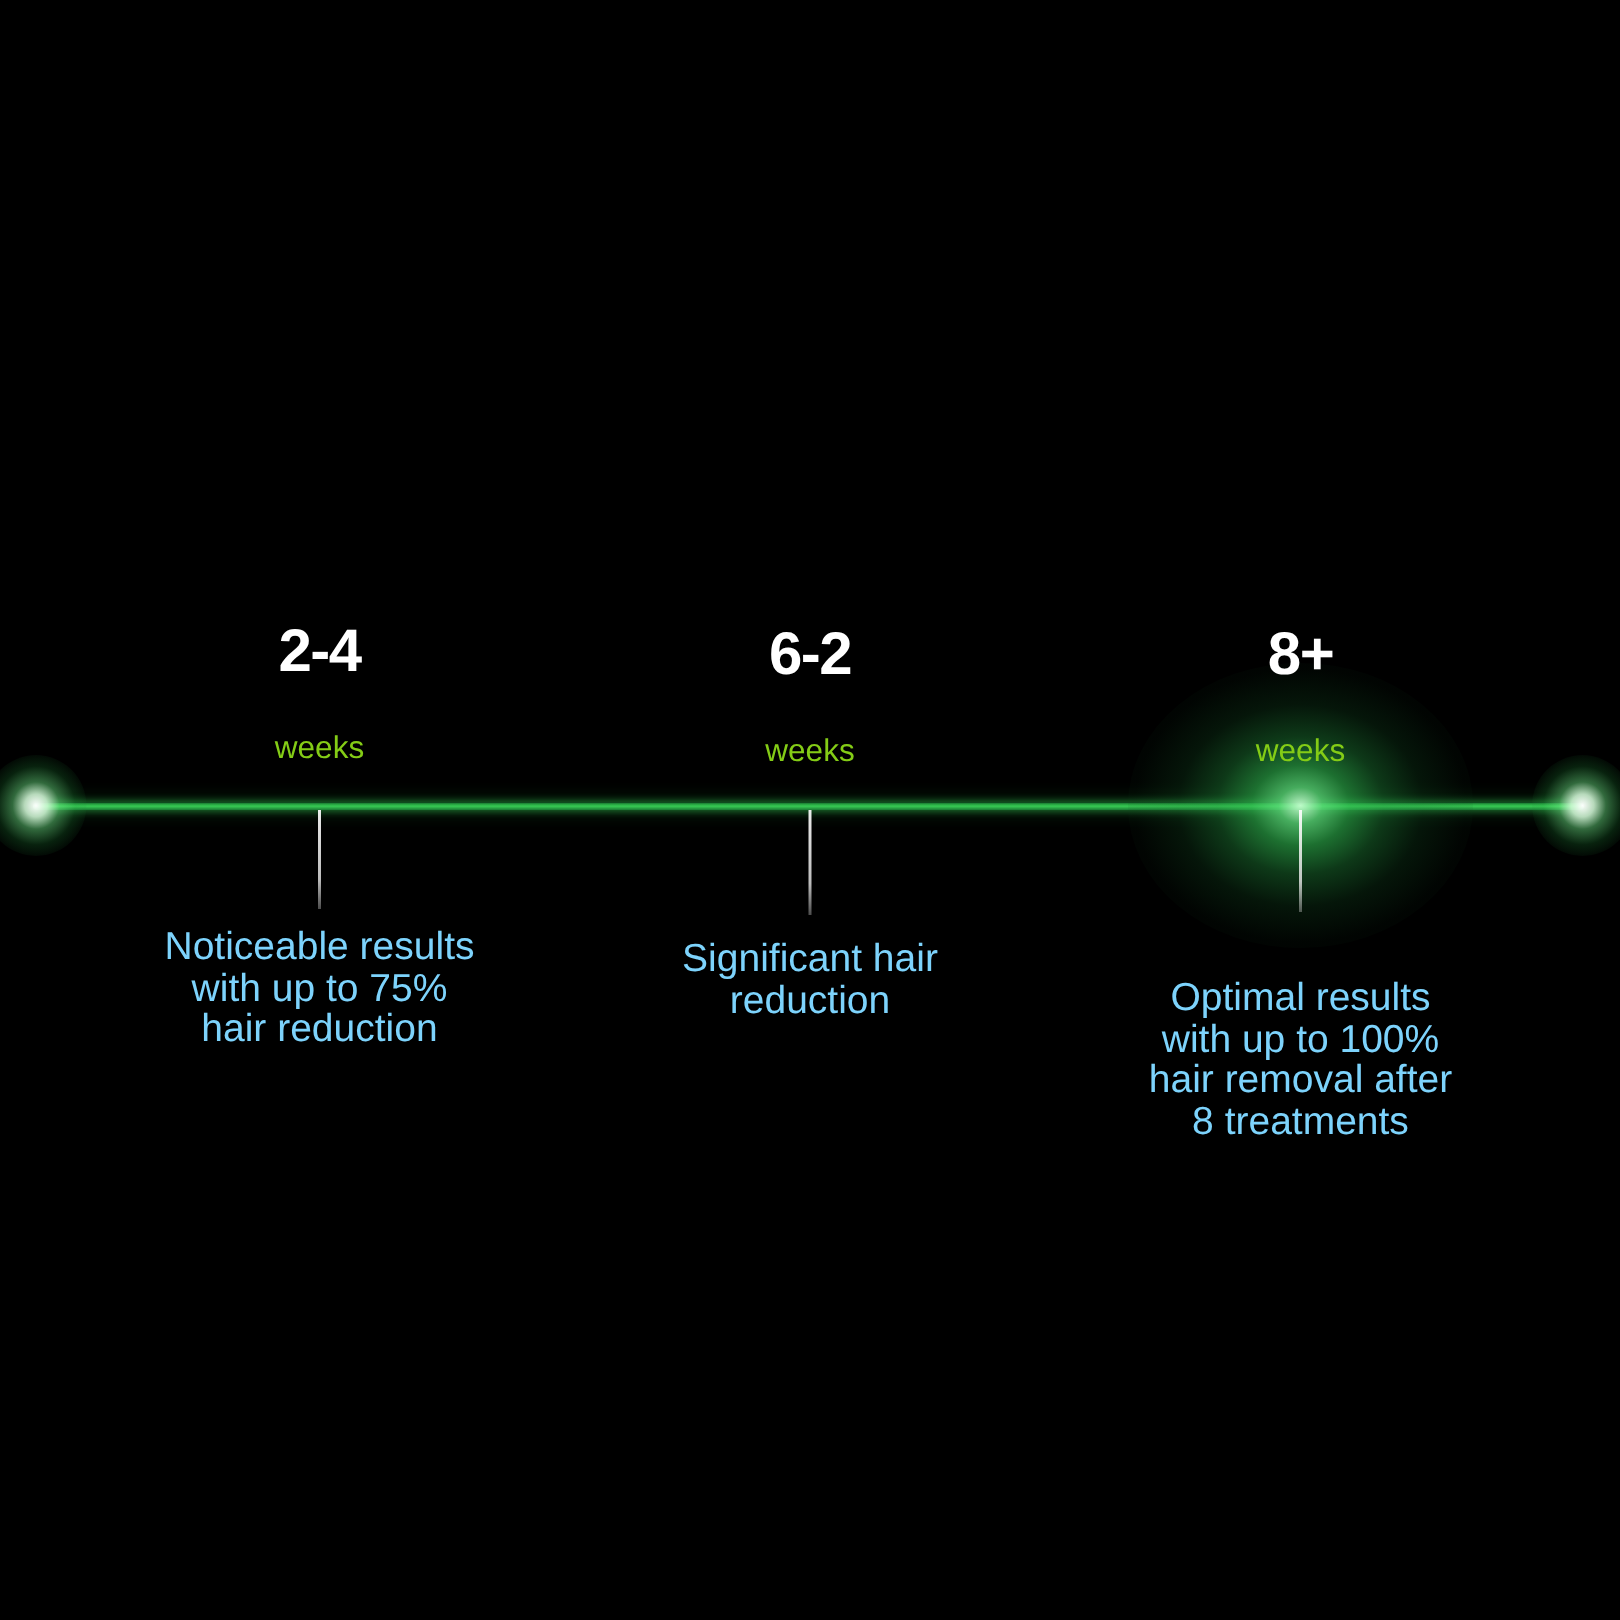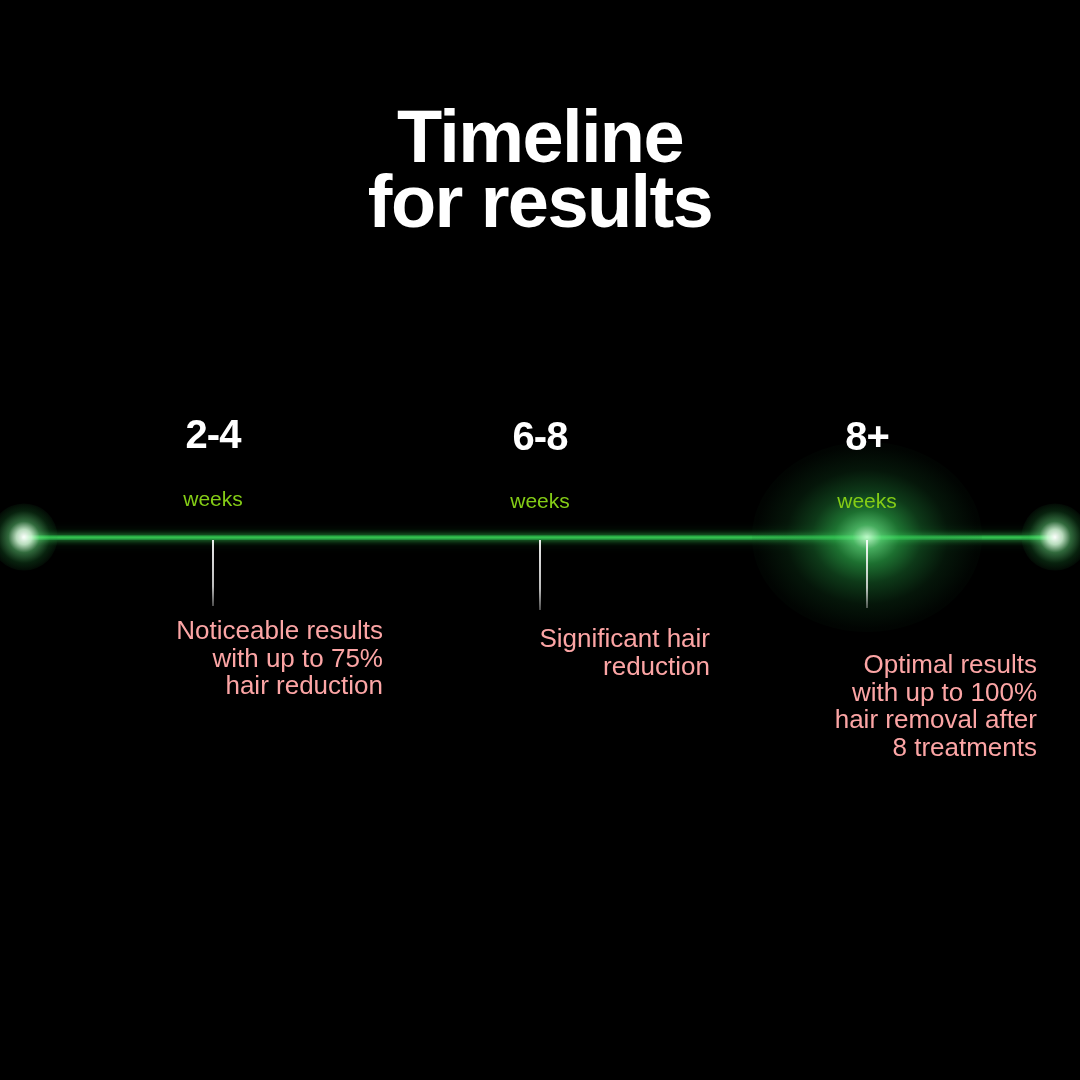--- a/index.html
+++ b/index.html
@@ -150,23 +150,22 @@
         rgba(200,200,200,0.38) 100%);
   }
 
   .milestone .desc {
     position: absolute;
     left: 0;
     width: 340px;
     font-size: 26px;
     font-weight: 400;
     line-height: 1.06;
-    color: #fca5a5;
+    color: #7dd3fc;
     white-space: pre-line;
-    text-align: right;
   }
 
   
   #ms-0 .num  { top: 414px; }
   #ms-0 .unit { top: 488px; }
   #ms-0 .tick { height: 66px; }
   #ms-0 .desc { top: 617px; }
 
   #ms-1 .num  { top: 416px; }
   #ms-1 .unit { top: 490px; }
@@ -176,42 +175,38 @@
   #ms-2 .num  { top: 416px; }
   #ms-2 .unit { top: 490px; }
   #ms-2 .tick { height: 68px; }
   #ms-2 .desc { top: 651px; }
 </style>
 </head>
 <body>
 
 <div id="stage">
 
-  <div class="title-block">
-    <span class="title-line">Timeline</span>
-    <span class="title-line">for results</span>
-  </div>
 
   <div class="timeline-axis"></div>
   <div class="axis-cap left"></div>
   <div class="axis-cap right"></div>
 
   <div class="node-glow" id="active-node-glow" style="left: 867px;"></div>
 
   <div class="milestone" id="ms-0" style="left: 213px;">
     <div class="num">2-4</div>
     <div class="unit">weeks</div>
     <div class="tick"></div>
     <div class="desc">Noticeable results
 with up to 75%
 hair reduction</div>
   </div>
 
   <div class="milestone" id="ms-1" style="left: 540px;">
-    <div class="num">6-8</div>
+    <div class="num">6-2</div>
     <div class="unit">weeks</div>
     <div class="tick"></div>
     <div class="desc">Significant hair
 reduction</div>
   </div>
 
   <div class="milestone" id="ms-2" style="left: 867px;">
     <div class="num">8+</div>
     <div class="unit">weeks</div>
     <div class="tick"></div>

